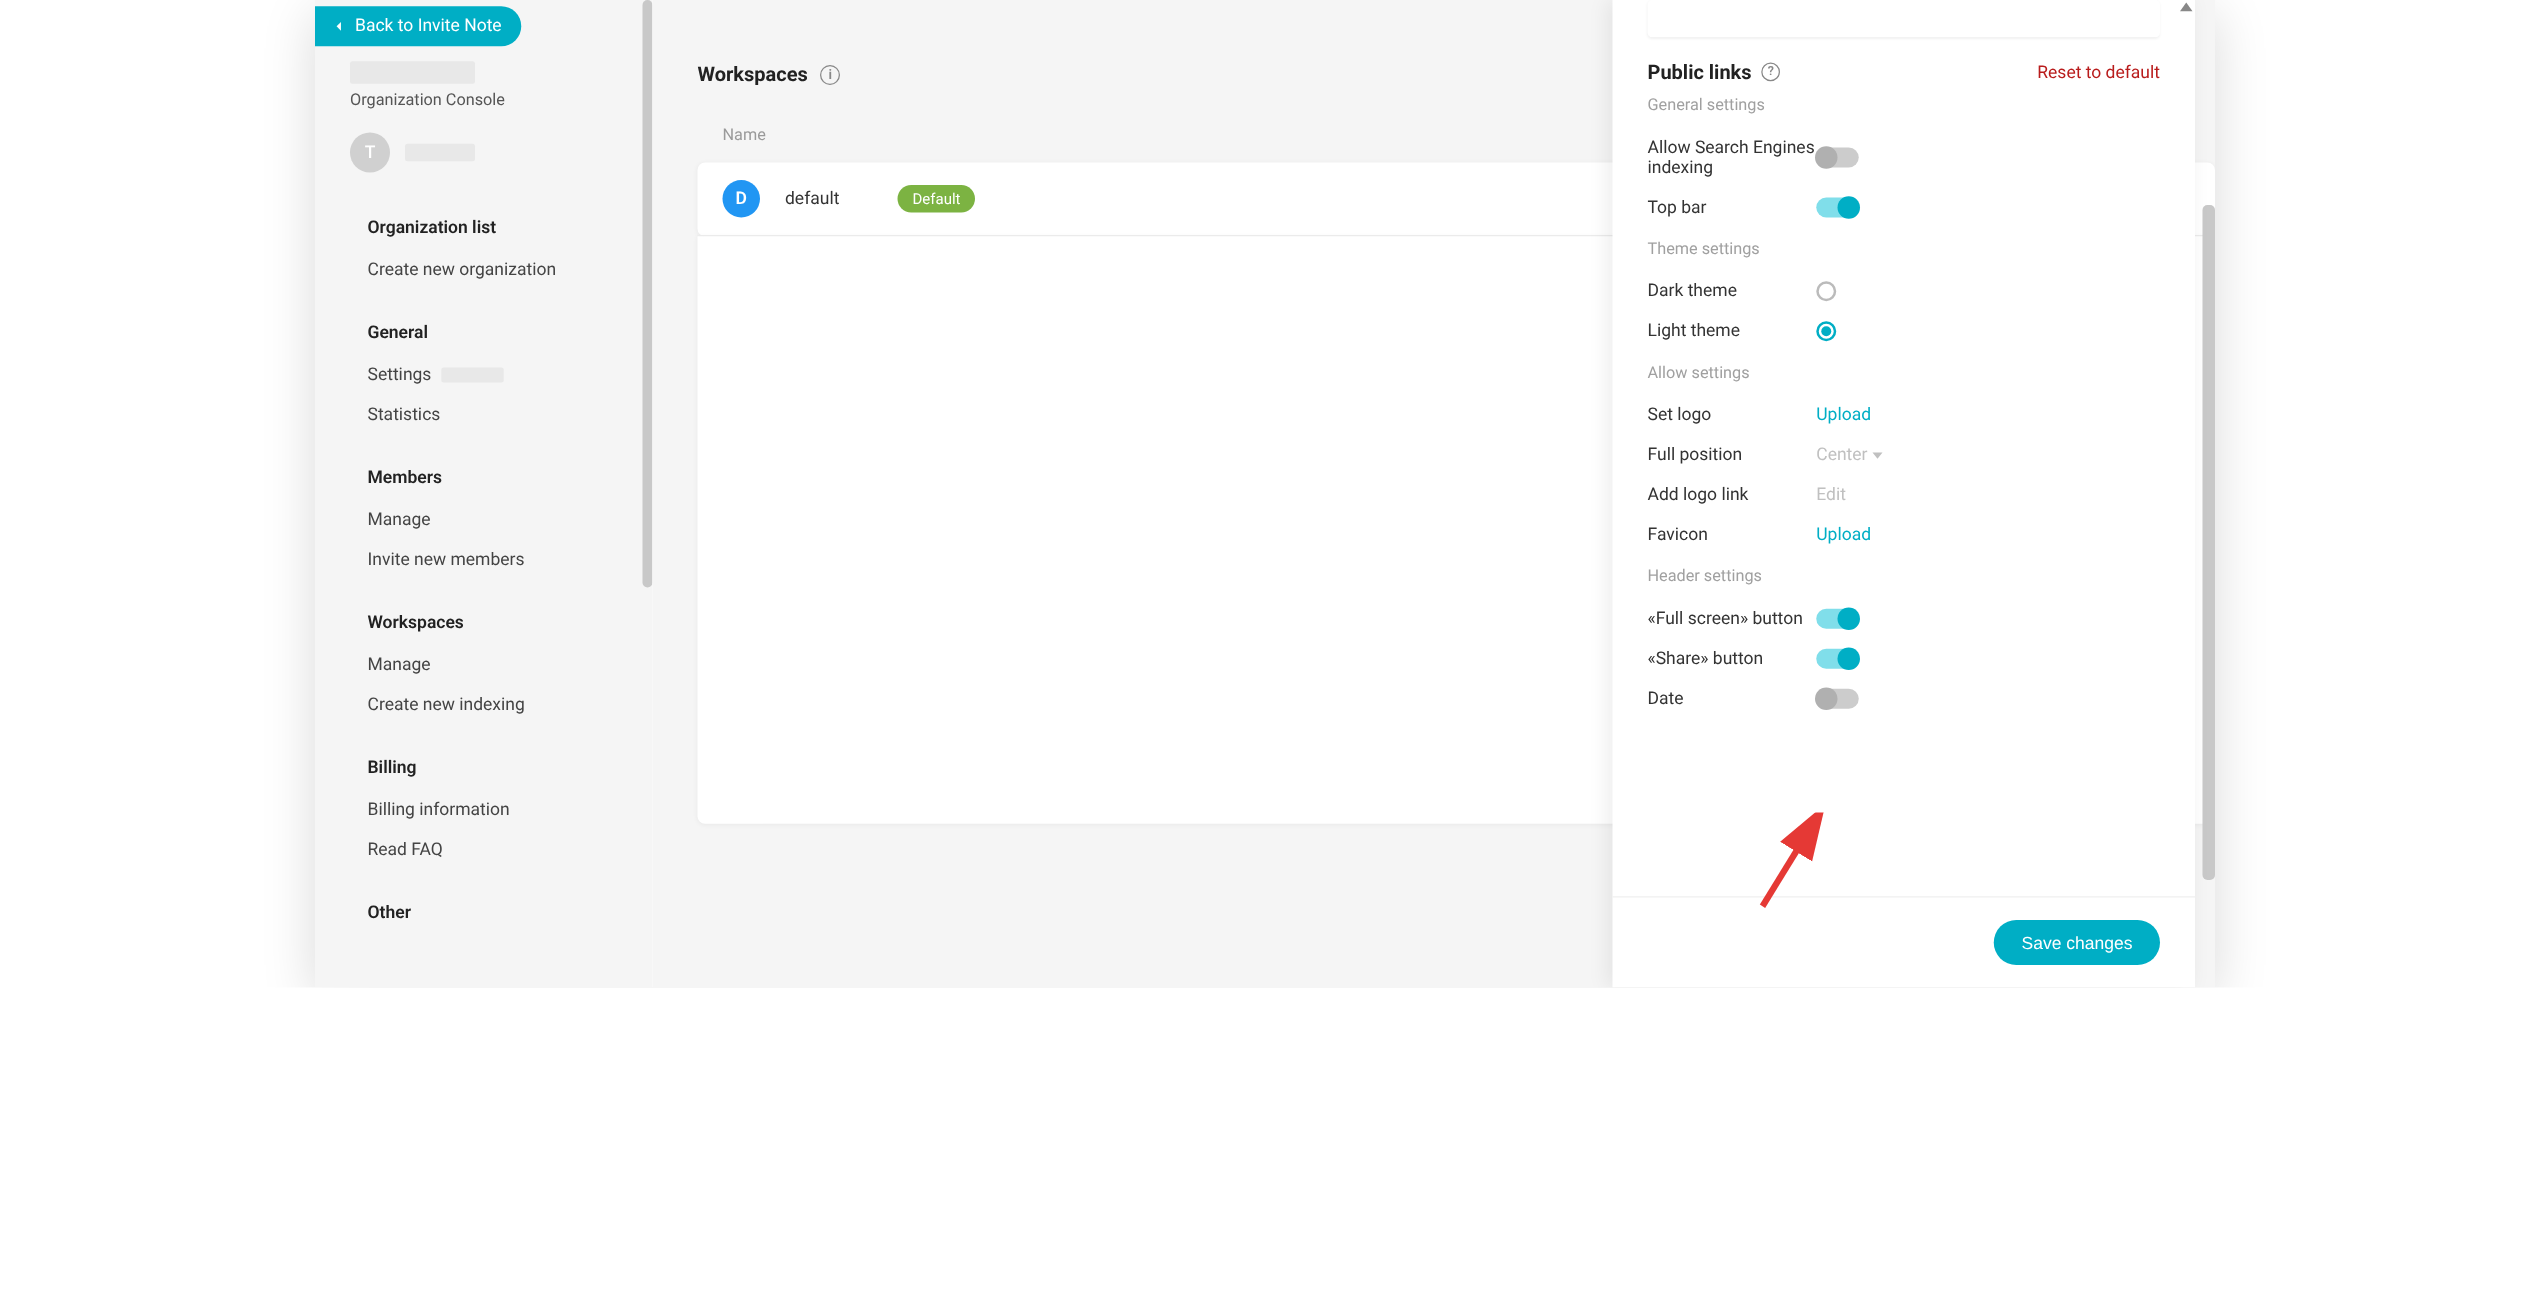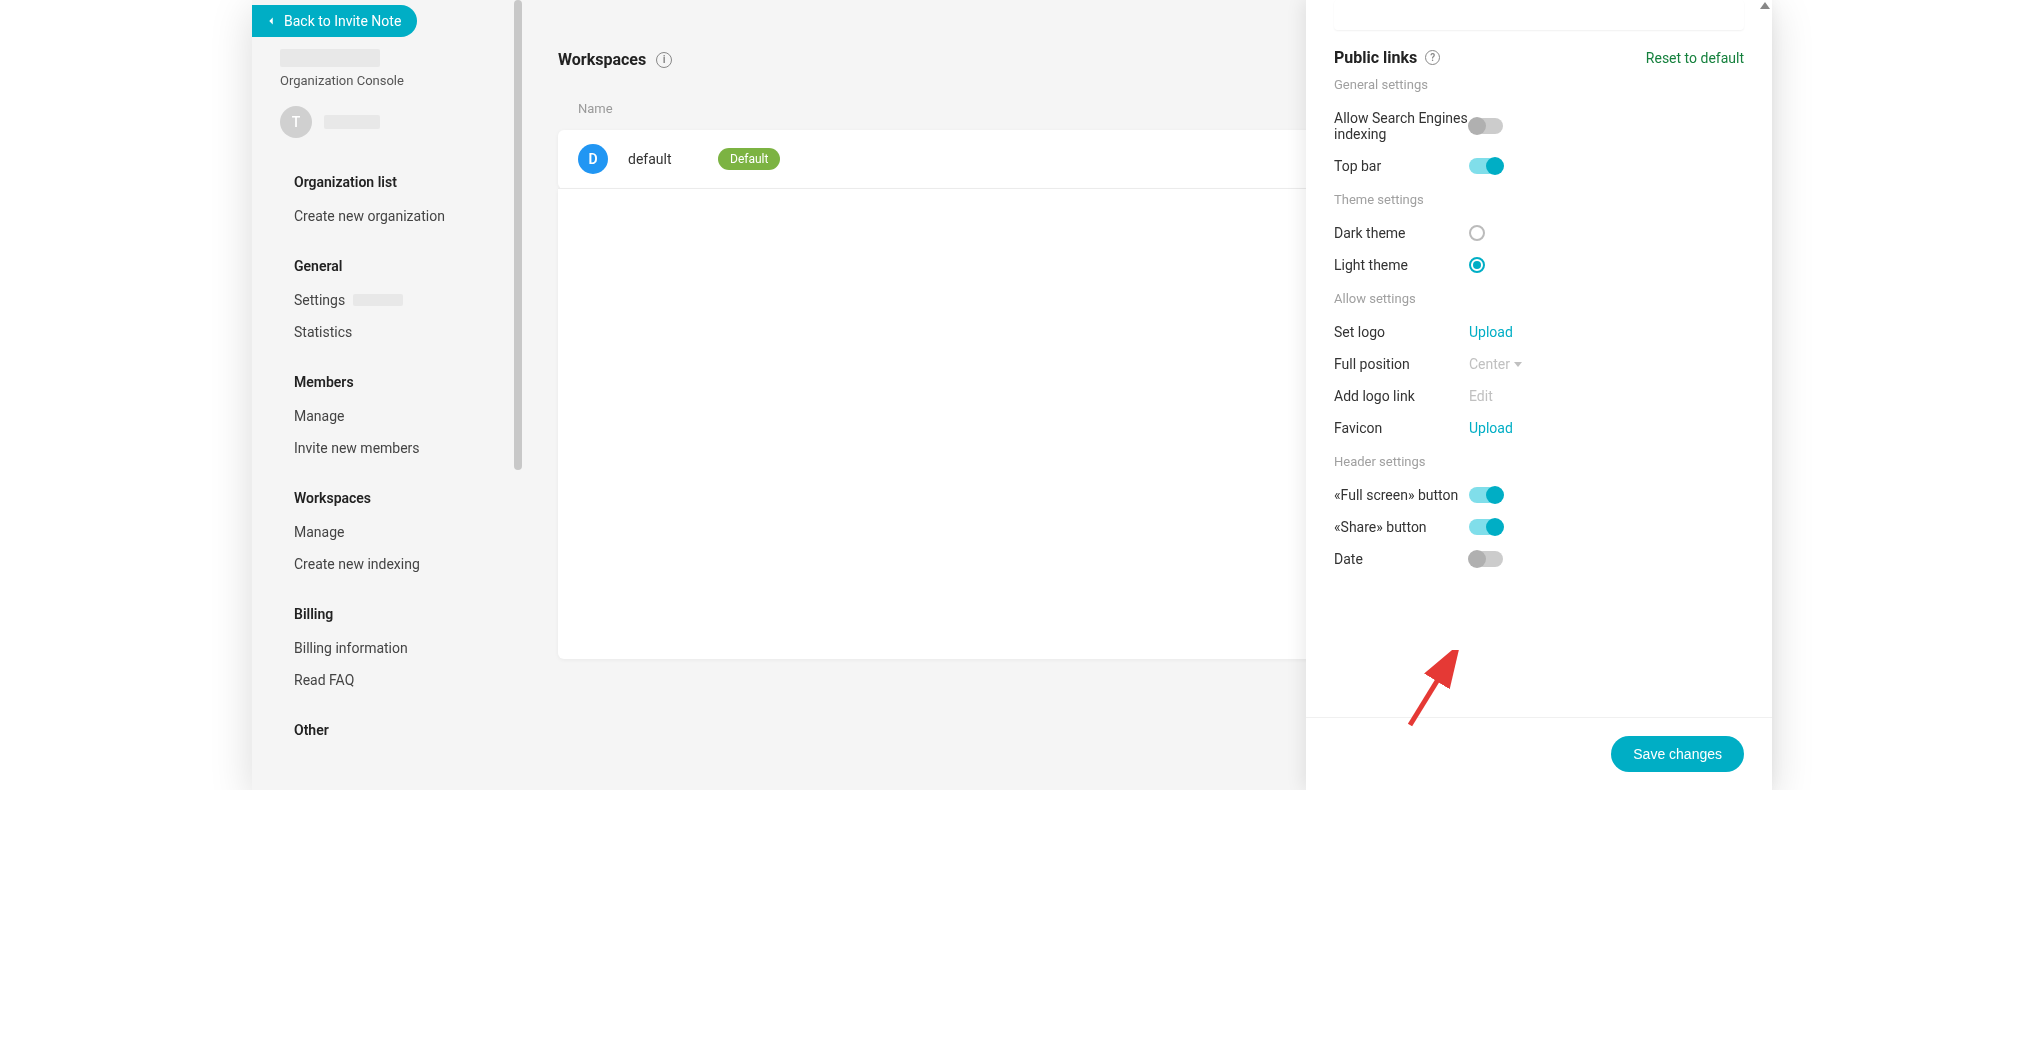--- a/index.html
+++ b/index.html
@@ -69,35 +69,35 @@
 .table-row { display: flex; align-items: center; padding: 14px 36px 14px 20px; border-bottom: 1px solid #eee; }
 .ws-avatar { width: 30px; height: 30px; background: #2196f3; color: #fff; border-radius: 50%; display: flex; align-items: center; justify-content: center; font-size: 14px; font-weight: 600; margin-right: 20px; }
 .ws-name { font-size: 14px; color: #333; width: 90px; }
 .ws-badge { background: #7cb342; color: #fff; font-size: 12px; padding: 4px 12px; border-radius: 12px; }
 .ws-spacer { flex: 1; }
 .table-row .col-members, .table-row .col-folders, .table-row .col-notes { font-size: 13px; color: #555; }
 .table-footer-space { height: 470px; background: #fff; border-radius: 0 0 6px 6px; box-shadow: 0 1px 4px rgba(0,0,0,0.05); }
 
 .panel {
   position: absolute;
-  right: 0;
+  right: 16px;
   top: 0;
   bottom: 0;
   width: 466px;
   background: #fff;
   box-shadow: -4px 0 16px rgba(0,0,0,0.08);
   display: flex;
   flex-direction: column;
 }
 .panel-top-blank { height: 30px; background: #fff; border-bottom: 1px solid #fff; margin: 0 28px 18px 28px; box-shadow: 0 1px 2px rgba(0,0,0,0.06); border-radius: 4px; }
 .panel-content { flex: 1; overflow-y: auto; padding: 0 28px; }
 .panel-head-row { display: flex; justify-content: space-between; align-items: center; margin-bottom: 6px; }
 .panel-title { font-size: 16px; font-weight: 700; color: #222; display: flex; align-items: center; gap: 8px; }
 .help-icon { width: 15px; height: 15px; border: 1.5px solid #888; border-radius: 50%; display: inline-flex; align-items: center; justify-content: center; font-size: 10px; color: #888; font-weight: 600; }
-.reset-link { font-size: 14px; color: #15803d; cursor: pointer; }
+.reset-link { font-size: 14px; color: #b91c1c; cursor: pointer; }
 .section-label { font-size: 13px; color: #a0a0a0; margin: 10px 0 10px 0; }
 .setting-row { display: flex; align-items: center; padding: 8px 0; }
 .setting-label { flex: 0 0 135px; font-size: 14px; color: #333; }
 .setting-control { flex: 1; display: flex; justify-content: flex-start; }
 .setting-toggle-col { display: flex; justify-content: flex-start; }
 .toggle { width: 34px; height: 16px; background: #ccc; border-radius: 10px; position: relative; cursor: pointer; }
 .toggle::after { content: ""; position: absolute; width: 18px; height: 18px; background: #b0b0b0; border-radius: 50%; top: -1px; left: -1px; transition: 0.2s; }
 .toggle.on { background: #80deea; }
 .toggle.on::after { background: #00aec5; left: 17px; }
 .radio { width: 16px; height: 16px; border: 2px solid #bbb; border-radius: 50%; display: inline-flex; align-items: center; justify-content: center; cursor: pointer; }

